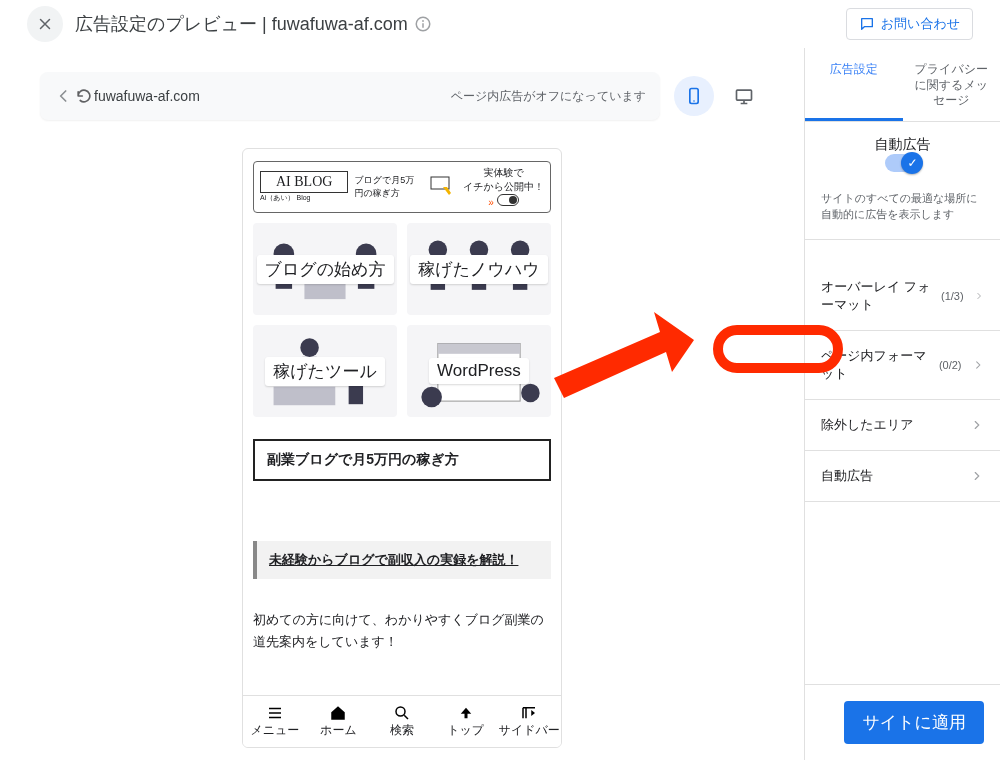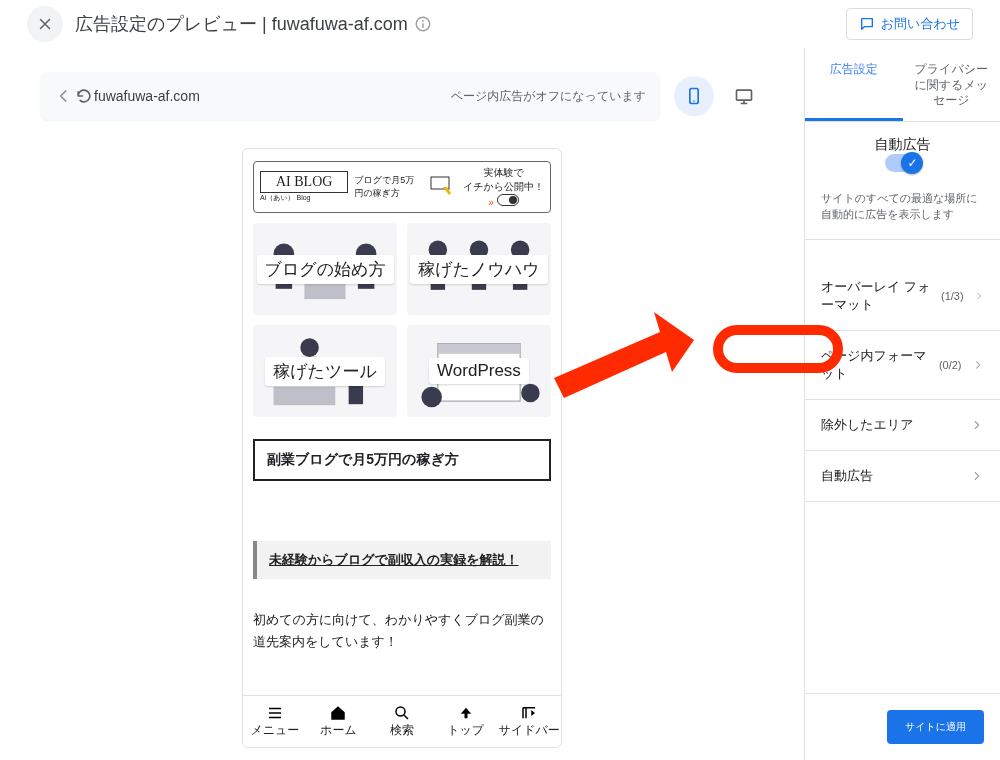--- a/index.html
+++ b/index.html
@@ -66,21 +66,21 @@
 .switch { width:36px; height:18px; background:#aecbfa; border-radius:10px; position:relative; cursor:pointer; }
 .switch::after { content:""; position:absolute; right:-2px; top:-2px; width:22px; height:22px; background:#1a73e8; border-radius:50%; box-shadow:0 1px 2px rgba(0,0,0,.3); display:flex; align-items:center; justify-content:center; }
 .switch .check { position:absolute; right:3px; top:2px; z-index:2; color:#fff; font-size:12px; }
 .auto-desc { font-size:11px; color:#5f6368; margin-top:18px; line-height:1.5; }
 
 .setting-row { display:flex; align-items:center; justify-content:space-between; padding:16px; border-bottom:1px solid #e0e0e0; cursor:pointer; font-size:13px; }
 .setting-row .count { font-size:11px; color:#5f6368; margin-left:auto; margin-right:10px; }
 .chev { width:14px; height:14px; opacity:.6; }
 
 .apply-bar { margin-top:auto; padding:16px; border-top:1px solid #e0e0e0; display:flex; justify-content:flex-end; }
-.apply-btn { background:#1a73e8; color:#fff; border:none; border-radius:4px; padding:10px 18px; font-size:10px; cursor:pointer; }
+.apply-btn { background:#1a73e8; color:#fff; border:none; border-radius:4px; padding:10px 18px; font-size:17px; cursor:pointer; }
 
 
 .annot-arrow { position:absolute; left:544px; top:300px; pointer-events:none; }
 .annot-circle { position:absolute; left:713px; top:325px; width:130px; height:48px; border:10px solid #ff2a00; border-radius:26px; pointer-events:none; }
 
 .gap { height:22px; }
 
 
 .person { fill:#3b3b4f; }
 </style>

